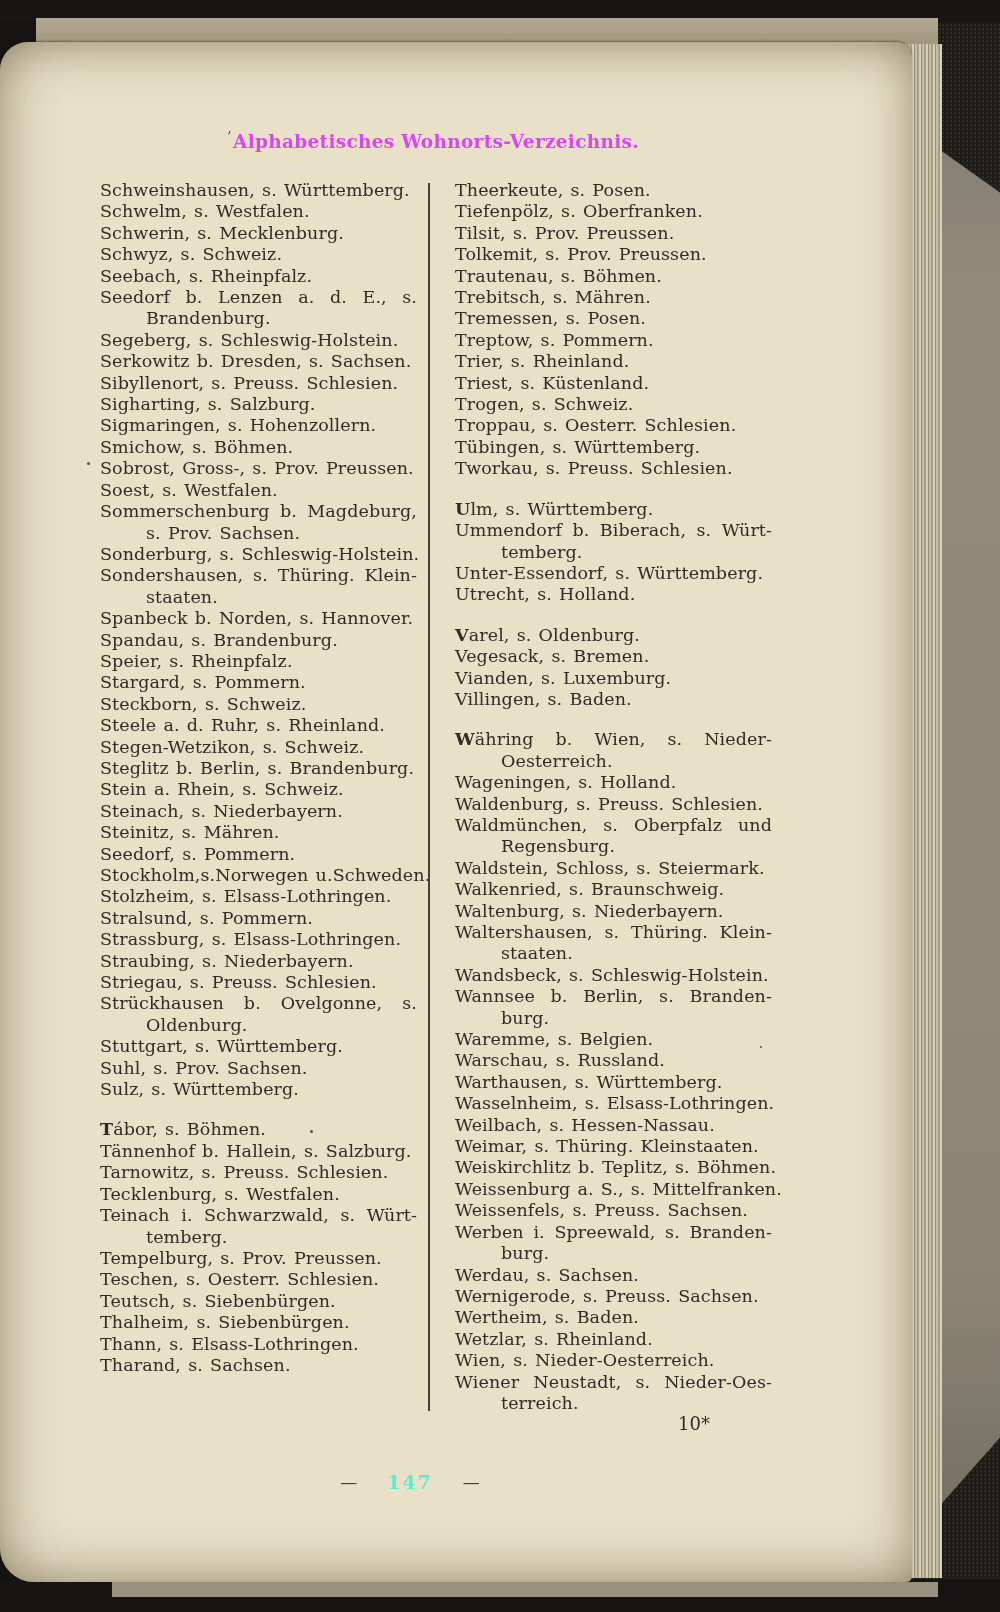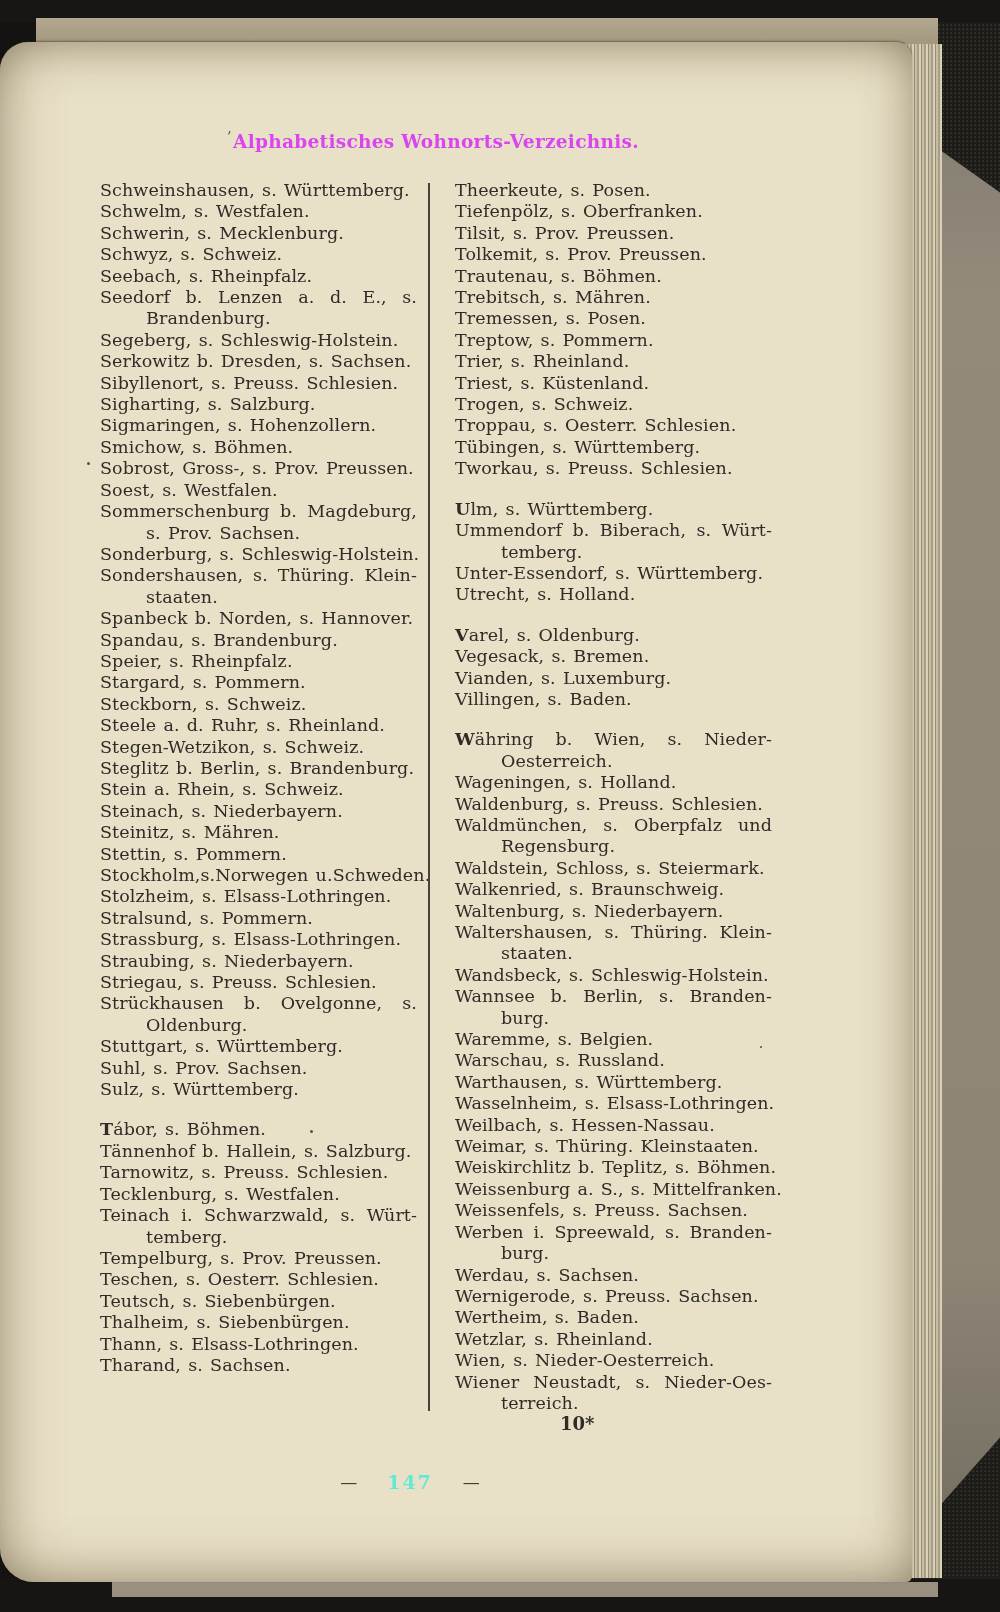--- a/index.html
+++ b/index.html
@@ -36,22 +36,22 @@
   .stray{position:absolute;left:227px;top:129px;font-size:14px;color:#5f584a;}
   .col{position:absolute;top:180px;width:317px;color:#2f2c27;font-size:17.5px;line-height:21.4px;}
   .col-left{left:100px;}
   .col-right{left:455px;}
   .sec + .sec{margin-top:19px;}
   .tline{white-space:nowrap;letter-spacing:.1px;word-spacing:1.5px;}
   .tline.fill{white-space:normal;text-align:justify;text-align-last:justify;-moz-text-align-last:justify;}
   .tline.cont{padding-left:46px;}
   .bi{font-weight:bold;}
   .divider{position:absolute;left:428px;top:183px;width:2px;height:1228px;background:#45423b;}
-  .sig{position:absolute;left:560px;top:1413px;width:150px;text-align:left;
-      font-weight:bold;font-size:18px;color:#2f2c27;}
+  .sig{position:absolute;left:560px;top:1413px;width:150px;text-align:right;
+      font-weight:normal;font-size:18px;color:#2f2c27;}
   .footer{position:absolute;left:100px;top:1471px;width:620px;display:flex;justify-content:center;
       align-items:center;gap:30px;font-size:17px;color:#3a362e;}
   .footer .num{font-weight:bold;font-size:19px;letter-spacing:2px;color:#5eead4;}
   .speck{position:absolute;border-radius:50%;background:#575040;}
   .s1{left:87px;top:462px;width:3px;height:3px;}
   .s2{left:310px;top:1130px;width:3px;height:3px;}
   .s3{left:760px;top:1046px;width:2px;height:2px;}
 </style>
 </head>
 <body>
@@ -153,21 +153,21 @@
         <div class="entry">
           <div class="tline">Stein a. Rhein, s. Schweiz.</div>
         </div>
         <div class="entry">
           <div class="tline">Steinach, s. Niederbayern.</div>
         </div>
         <div class="entry">
           <div class="tline">Steinitz, s. Mähren.</div>
         </div>
         <div class="entry">
-          <div class="tline">Stettin, s. Pommern.</div>
+          <div class="tline">Seedorf, s. Pommern.</div>
         </div>
         <div class="entry">
           <div class="tline">Stockholm,s.Norwegen u.Schweden.</div>
         </div>
         <div class="entry">
           <div class="tline">Stolzheim, s. Elsass-Lothringen.</div>
         </div>
         <div class="entry">
           <div class="tline">Stralsund, s. Pommern.</div>
         </div>

